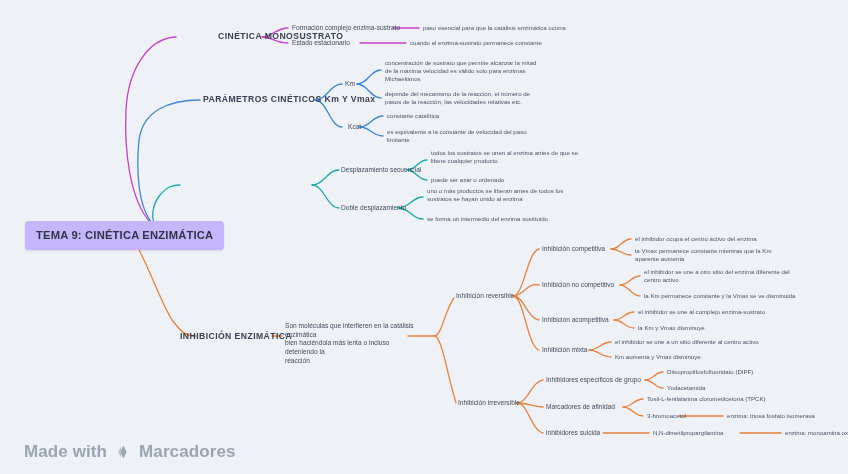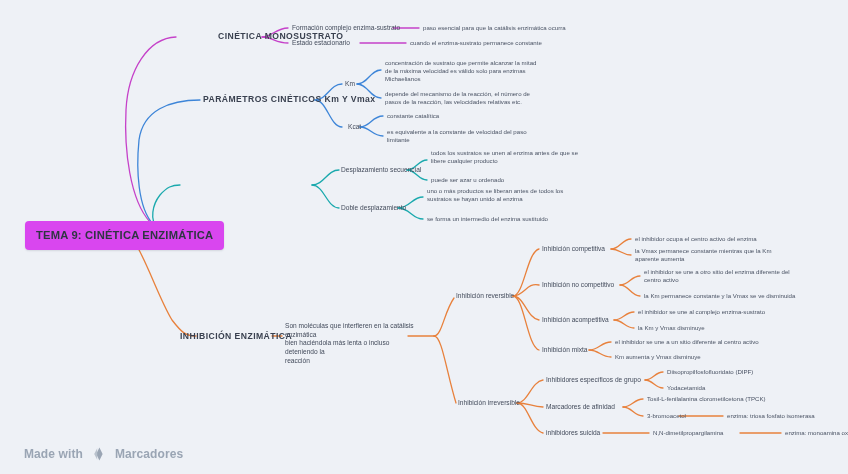--- a/index.html
+++ b/index.html
@@ -13,21 +13,21 @@
   #canvas{position:absolute;inset:0;width:848px;height:474px;}
   svg.edges{position:absolute;left:0;top:0;width:848px;height:474px;pointer-events:none;}
   .node{
     position:absolute;
     color:#3f4757;
     line-height:1.32;
     white-space:pre-line;
   }
   
   .root{
-    background:#d946ef;
+    background:#c4b5fd;
     border-radius:4px;
     box-shadow:0 1px 2px rgba(40,50,70,.13);
     padding:7px 11px;
     font-size:11.2px;
     font-weight:700;
     letter-spacing:.2px;
     color:#2f3542;
     white-space:nowrap;
   }
   
@@ -37,21 +37,21 @@
   .l2w{ font-size:6.6px; font-weight:400; color:#434b5b;}
   
   .l3{ font-size:6.1px; font-weight:400; color:#4a5364; white-space:nowrap;}
   .l3w{ font-size:6.1px; font-weight:400; color:#4a5364;}
   .l4{ font-size:6.1px; font-weight:400; color:#4a5364; white-space:nowrap;}
 
   
   .brand{
     position:absolute;left:24px;bottom:12px;
     display:flex;align-items:center;gap:6px;
-    color:#9aa5b4;font-weight:700;font-size:12px;letter-spacing:.1px;
+    color:#9aa5b4;font-weight:700;font-size:17px;letter-spacing:.1px;
     user-select:none;
   }
   .brand .logo{display:inline-flex;align-items:center;}
 </style>
 </head>
 <body>
 
 <div id="canvas">
 
   <svg class="edges" viewBox="0 0 848 474">

